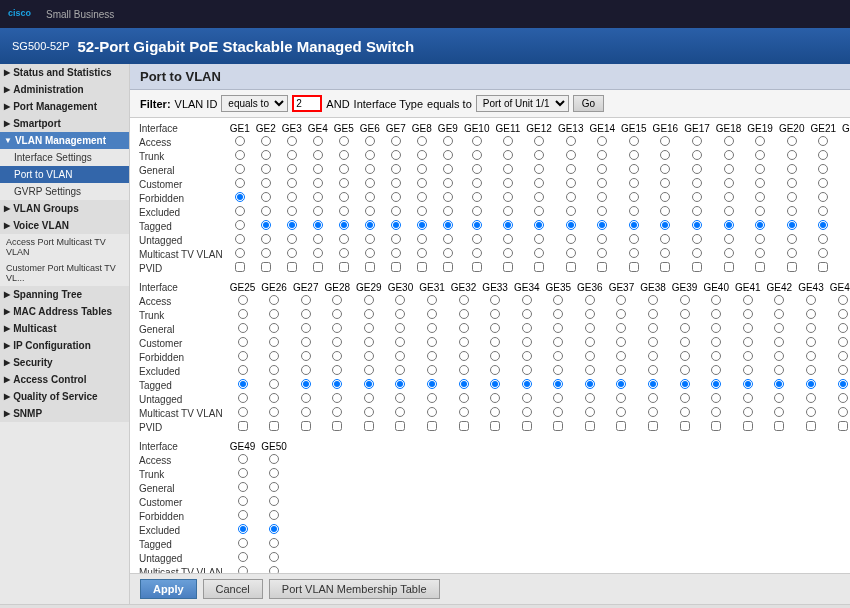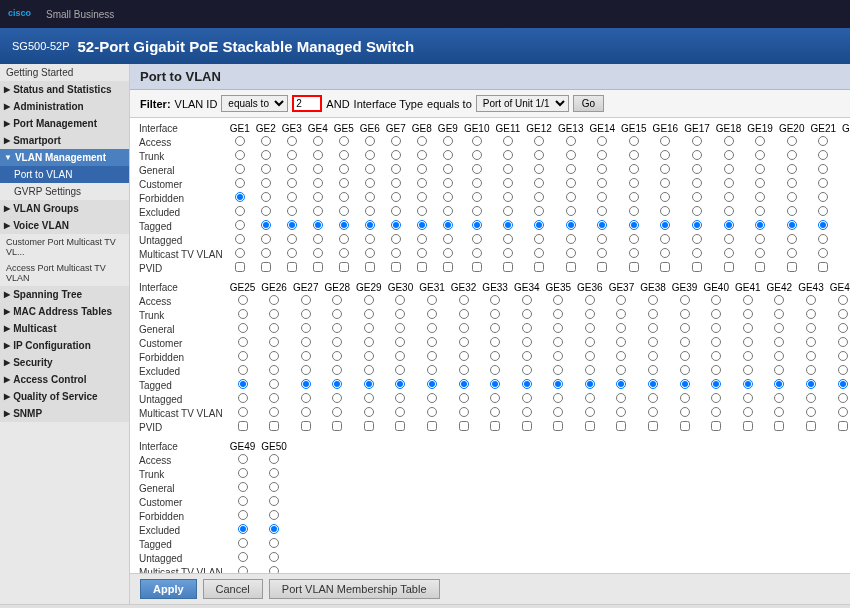--- a/index.html
+++ b/index.html
@@ -187,32 +187,32 @@
 </div>
 
 <div id="titlebar">
   <span class="title-model">SG500-52P</span>
   <span>52-Port Gigabit PoE Stackable Managed Switch</span>
 </div>
 
 <div id="main">
 
   <div id="sidebar">
-    <div class="sidebar-item">Getting Started</div>
     <div class="sidebar-item section"><span class="triangle">▶</span> Status and Statistics</div>
     <div class="sidebar-item section"><span class="triangle">▶</span> Administration</div>
     <div class="sidebar-item section"><span class="triangle">▶</span> Port Management</div>
     <div class="sidebar-item section"><span class="triangle">▶</span> Smartport</div>
     <div class="sidebar-item section" style="background:#4a7fc0;color:white;"><span class="triangle">▼</span> VLAN Management</div>
+    <div class="sidebar-item subsection">Interface Settings</div>
     <div class="sidebar-item subsection highlighted">Port to VLAN</div>
     <div class="sidebar-item subsection">GVRP Settings</div>
     <div class="sidebar-item section"><span class="triangle">▶</span> VLAN Groups</div>
     <div class="sidebar-item section"><span class="triangle">▶</span> Voice VLAN</div>
+    <div class="sidebar-item" style="font-size:9px;">Access Port Multicast TV VLAN</div>
     <div class="sidebar-item" style="font-size:9px;">Customer Port Multicast TV VL...</div>
-    <div class="sidebar-item" style="font-size:9px;">Access Port Multicast TV VLAN</div>
     <div class="sidebar-item section"><span class="triangle">▶</span> Spanning Tree</div>
     <div class="sidebar-item section"><span class="triangle">▶</span> MAC Address Tables</div>
     <div class="sidebar-item section"><span class="triangle">▶</span> Multicast</div>
     <div class="sidebar-item section"><span class="triangle">▶</span> IP Configuration</div>
     <div class="sidebar-item section"><span class="triangle">▶</span> Security</div>
     <div class="sidebar-item section"><span class="triangle">▶</span> Access Control</div>
     <div class="sidebar-item section"><span class="triangle">▶</span> Quality of Service</div>
     <div class="sidebar-item section"><span class="triangle">▶</span> SNMP</div>
   </div>
 

